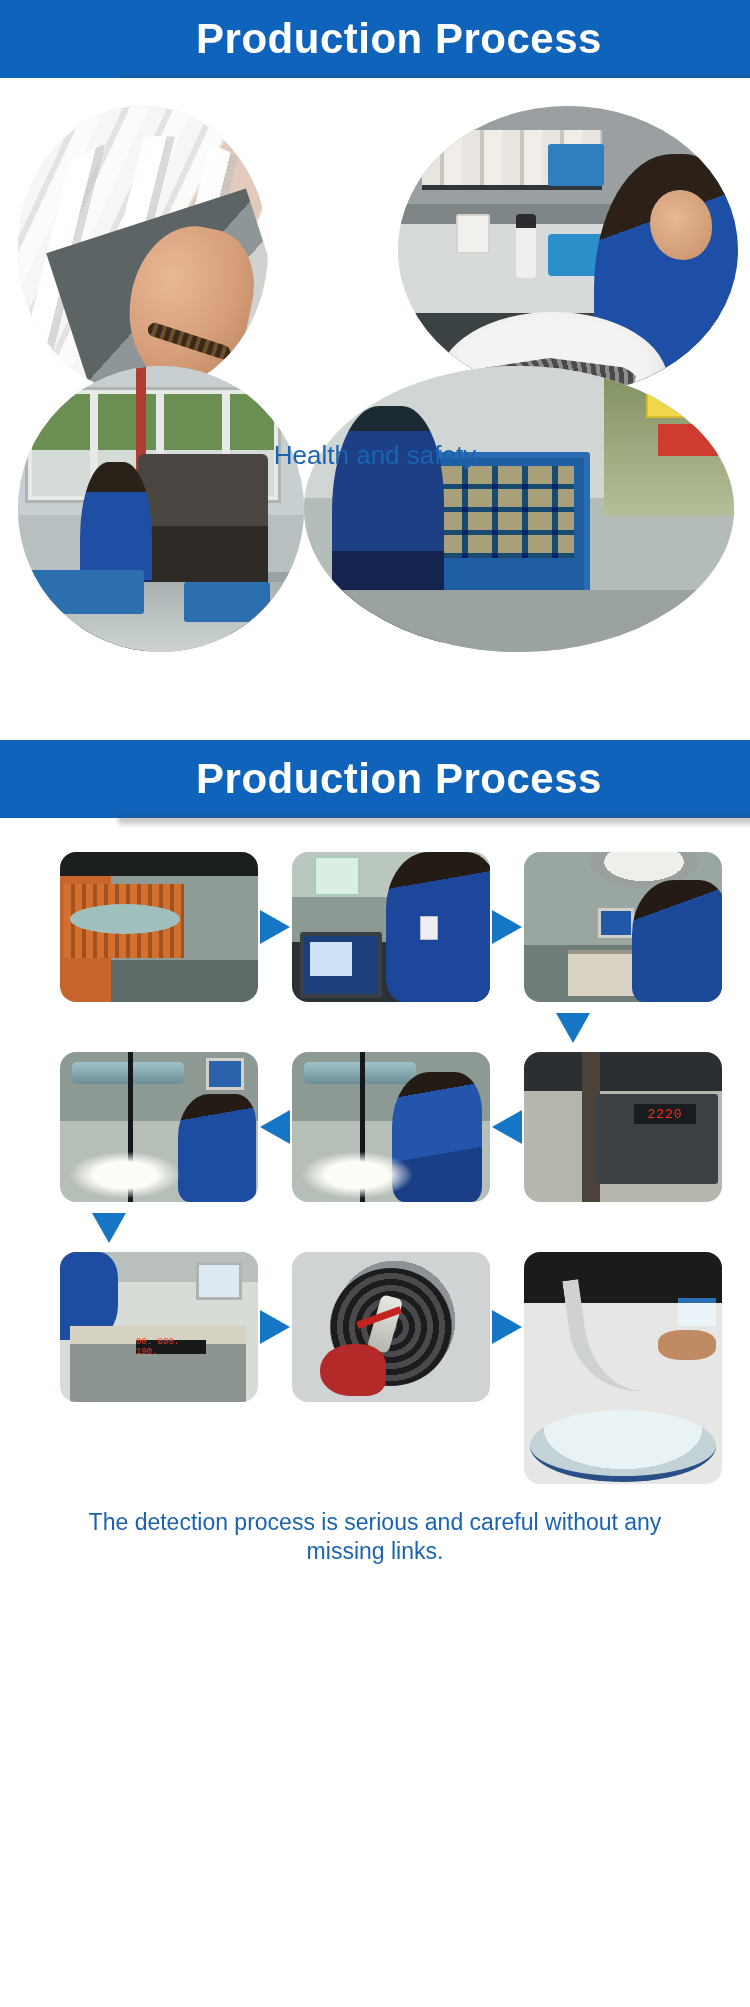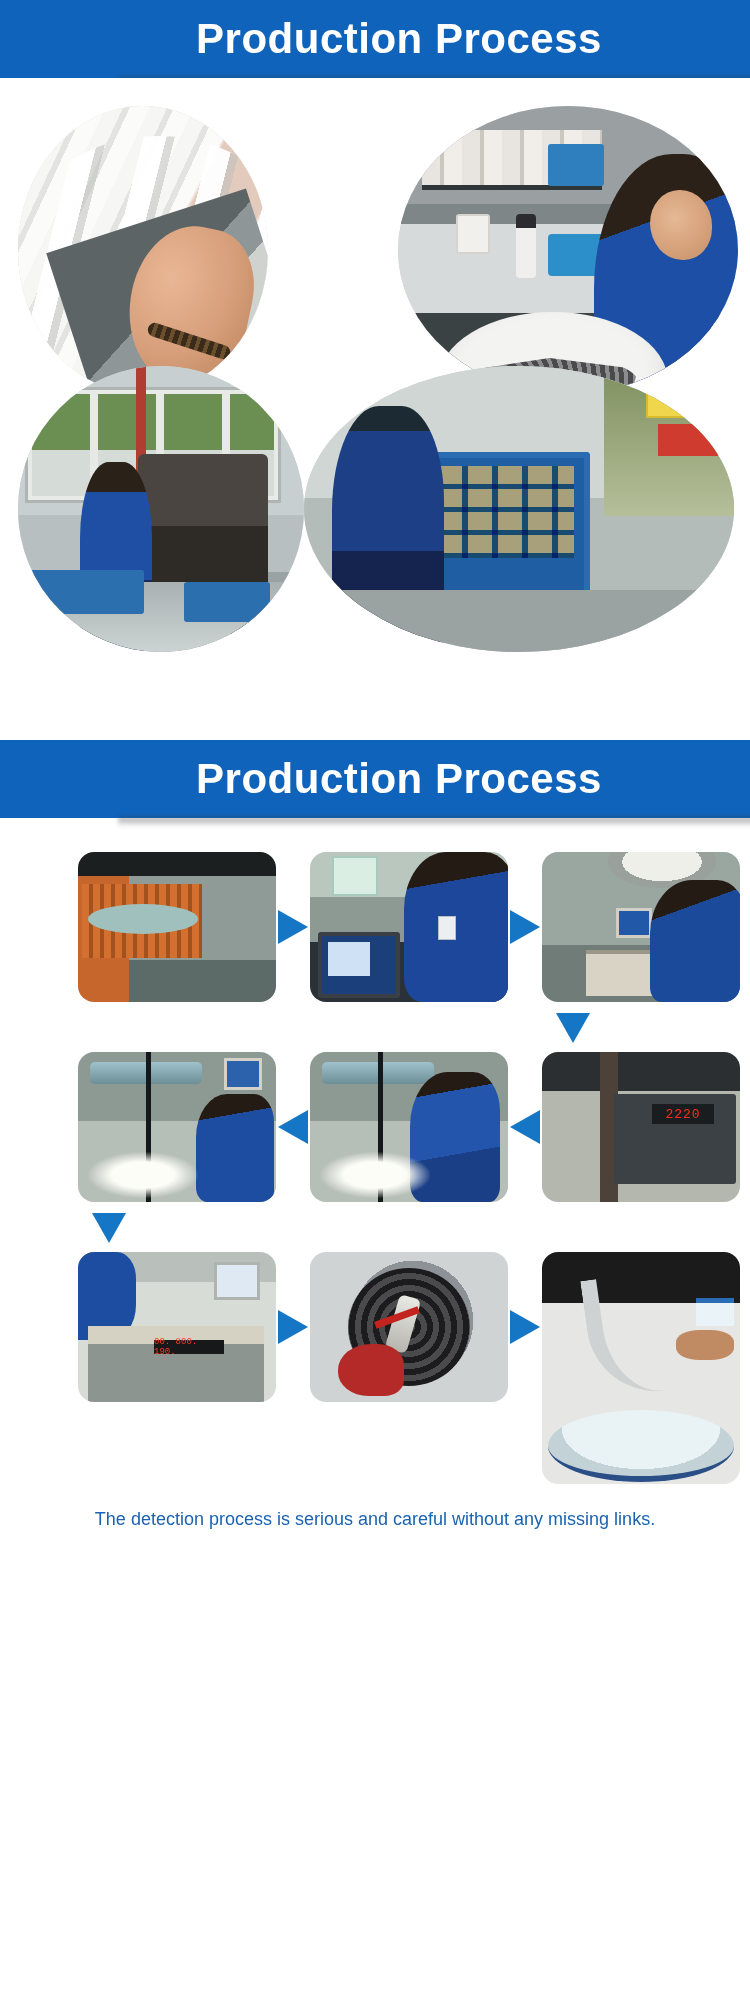--- a/index.html
+++ b/index.html
@@ -232,21 +232,21 @@
 
   
   .flow {
     position: relative;
     width: 750px;
     padding: 34px 10px 0 10px;
   }
   .flow-row {
     display: flex;
     align-items: center;
-    justify-content: flex-end;
+    justify-content: center;
     margin-bottom: 6px;
     padding-left: 32px;
   }
   .cell {
     width: 198px;
     height: 150px;
     border-radius: 16px;
     overflow: hidden;
     position: relative;
     background: #566;
@@ -460,21 +460,21 @@
   }
   .p-final .sign {
     position:absolute; right:6px; top:46px; width:38px; height:28px;
     background:#eaf3f8; border-top:5px solid #2a6db5;
   }
 
   
   .footer-caption {
     text-align: center;
     color: #1a63b0;
-    font-size: 18px;
+    font-size: 23px;
     line-height: 1.28;
     padding: 18px 40px 0 40px;
   }
 </style>
 </head>
 <body>
 
 <div class="banner">
   <div class="banner-title">Production Process</div>
   <div class="banner-shadow"></div>
@@ -518,20 +518,21 @@
       <div class="wall"></div>
       <div class="sign"></div>
       <div class="sign2"></div>
       <div class="panel"></div>
       <div class="keys"></div>
       <div class="worker"></div>
       <div class="floor"></div>
     </div>
   </div>
 
+  <div class="collage-caption">Health and safety</div>
 </div>
 
 <div class="gap-white" style="height:62px;"></div>
 
 <div class="banner">
   <div class="banner-title">Production Process</div>
   <div class="banner-shadow"></div>
 </div>
 
 <div class="flow">

